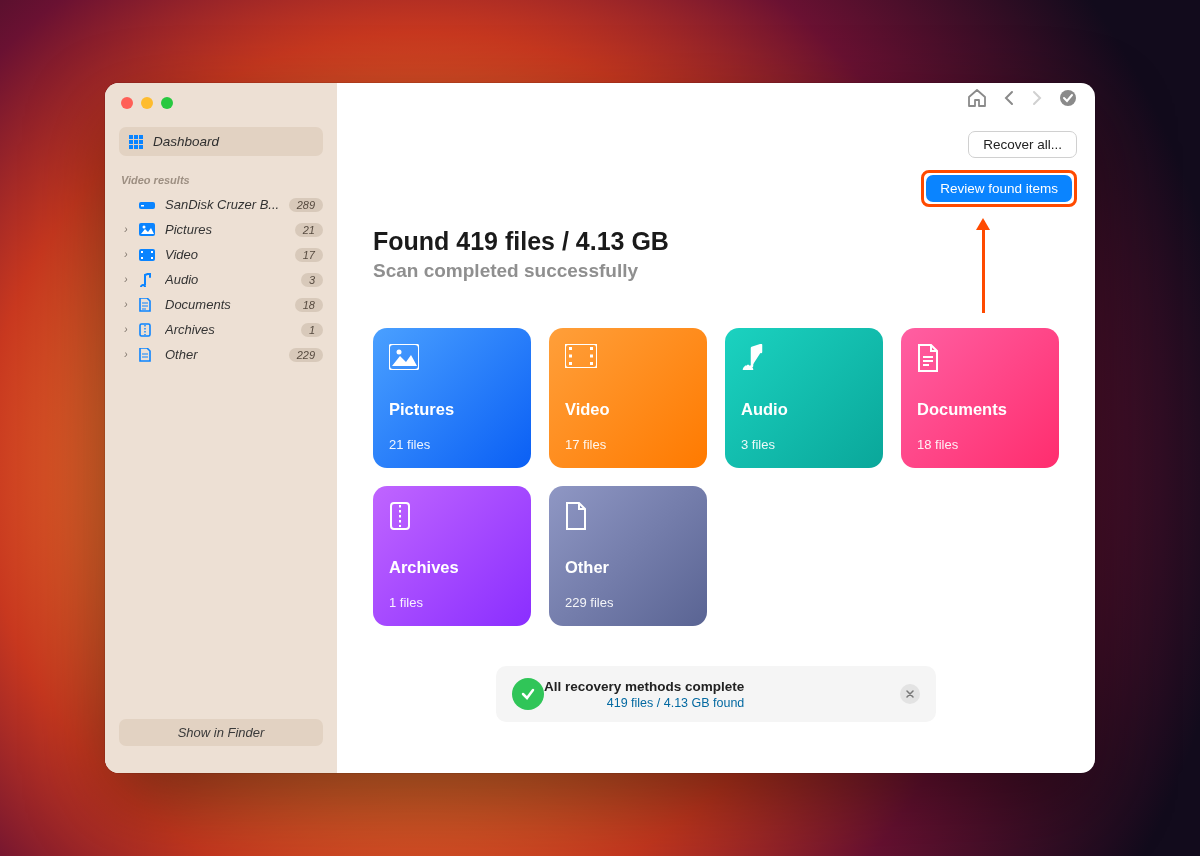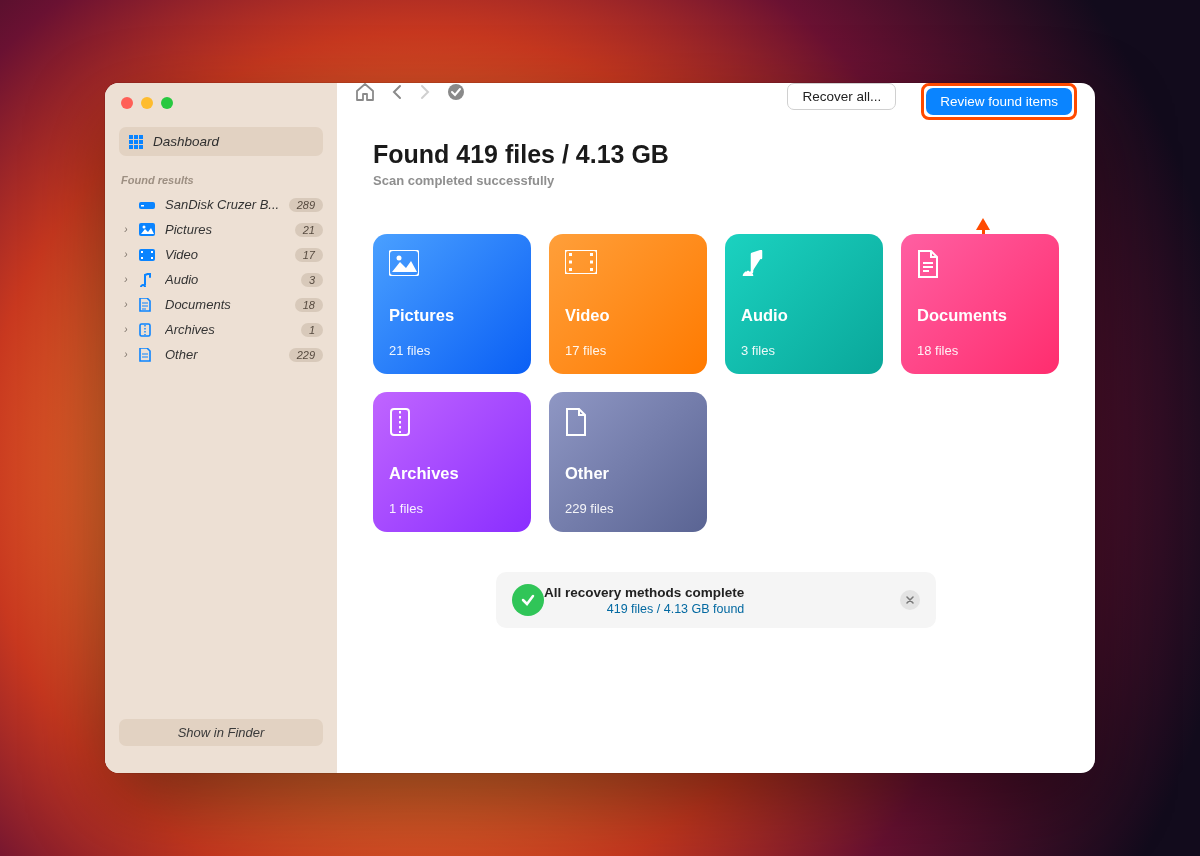--- a/index.html
+++ b/index.html
@@ -58,22 +58,22 @@
   .badge.big{min-width:34px;}
   .finder-btn{
     position:absolute; bottom:27px; left:14px; right:14px;
     background:#e2d2c2; border-radius:7px;
     text-align:center; padding:6px 0;
     font-size:13px; color:#3a3a3a; cursor:pointer;
   }
   
   .main { flex:1; display:flex; flex-direction:column; }
   .toolbar{
-    display:flex; align-items:flex-start;
-    padding:0 18px 10px 18px; gap:12px;
+    display:flex; align-items:flex-end;
+    padding:6px 18px 10px 18px; gap:12px;flex-direction:column;
   }
   .tb-left{display:flex;align-items:center;gap:16px;}
   .tb-icon{color:#8a8a8a; cursor:pointer; display:flex;align-items:center;}
   .tb-icon.disabled{opacity:.4;cursor:default;}
   .tb-spacer{flex:1;}
   .btn-outline{
     border:1px solid #d0d0d0; border-radius:7px;
     padding:5px 14px; font-size:13.5px; color:#222; cursor:pointer;
     background:#fff;
   }
@@ -87,21 +87,21 @@
   .arrow-annotation{
     position:absolute; top:138px; right:110px;
     width:3px; height:92px; background:#ff4a00;
   }
   .arrow-annotation::before{
     content:''; position:absolute; top:-10px; left:-6px;
     border:7px solid transparent; border-bottom:12px solid #ff4a00;
   }
   .content{padding:10px 36px 20px 36px; position:relative;}
   .h1{font-size:25px; font-weight:800; color:#1a1a1a;}
-  .h2{font-size:13px; font-weight:600; color:#8f8f8f; margin-top:4px;}
+  .h2{font-size:19px; font-weight:600; color:#8f8f8f; margin-top:4px;}
   .cards{display:grid; grid-template-columns:repeat(4, 1fr); gap:18px; margin-top:46px;}
   .card{
     border-radius:14px; height:140px; padding:16px;
     display:flex; flex-direction:column; justify-content:space-between;
     color:#fff; cursor:pointer;
   }
   .card .icon{font-size:22px;}
   .card .title{font-size:16.5px; font-weight:700;}
   .card .sub{font-size:13px; opacity:.92; margin-top:18px;}
   .c-blue{background:linear-gradient(135deg,#4aa0ff,#0a5ff5);}
@@ -148,21 +148,21 @@
           <span></span>
           <span></span>
           <span></span>
           <span></span>
           <span></span>
           <span></span>
       </div>
       <span>Dashboard</span>
     </div>
 
-    <div class="section-label">Found results</div>
+    <div class="section-label">Video results</div>
 
     <div class="side-item">
       <span class="chev"></span>
       <span class="icon">
         <svg width="16" height="12" viewBox="0 0 16 12">
             <rect x="0" y="3" width="16" height="7" rx="2" fill="#0a84ff"></rect>
             <rect x="2" y="6" width="3" height="1.5" fill="#fff"></rect>
           </svg>
       </span>
       <span class="label">SanDisk Cruzer B...</span>

